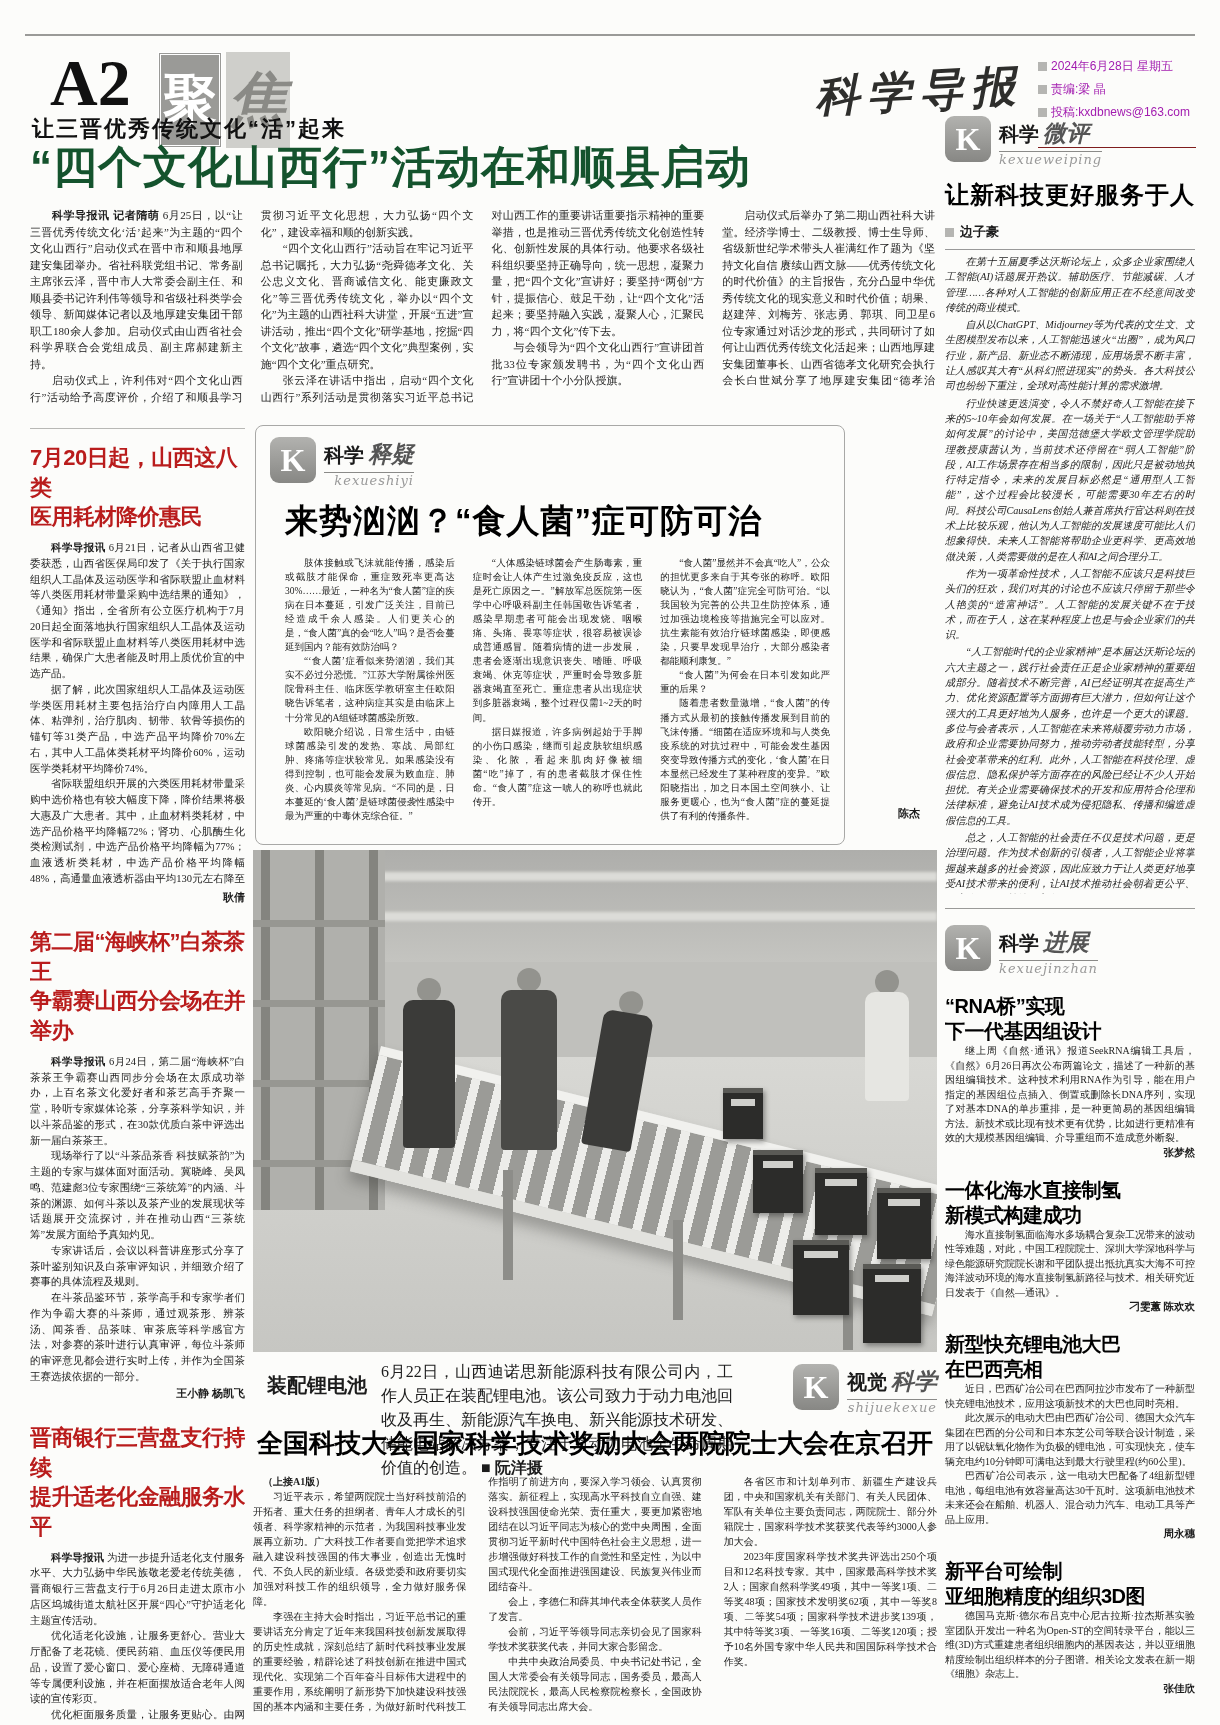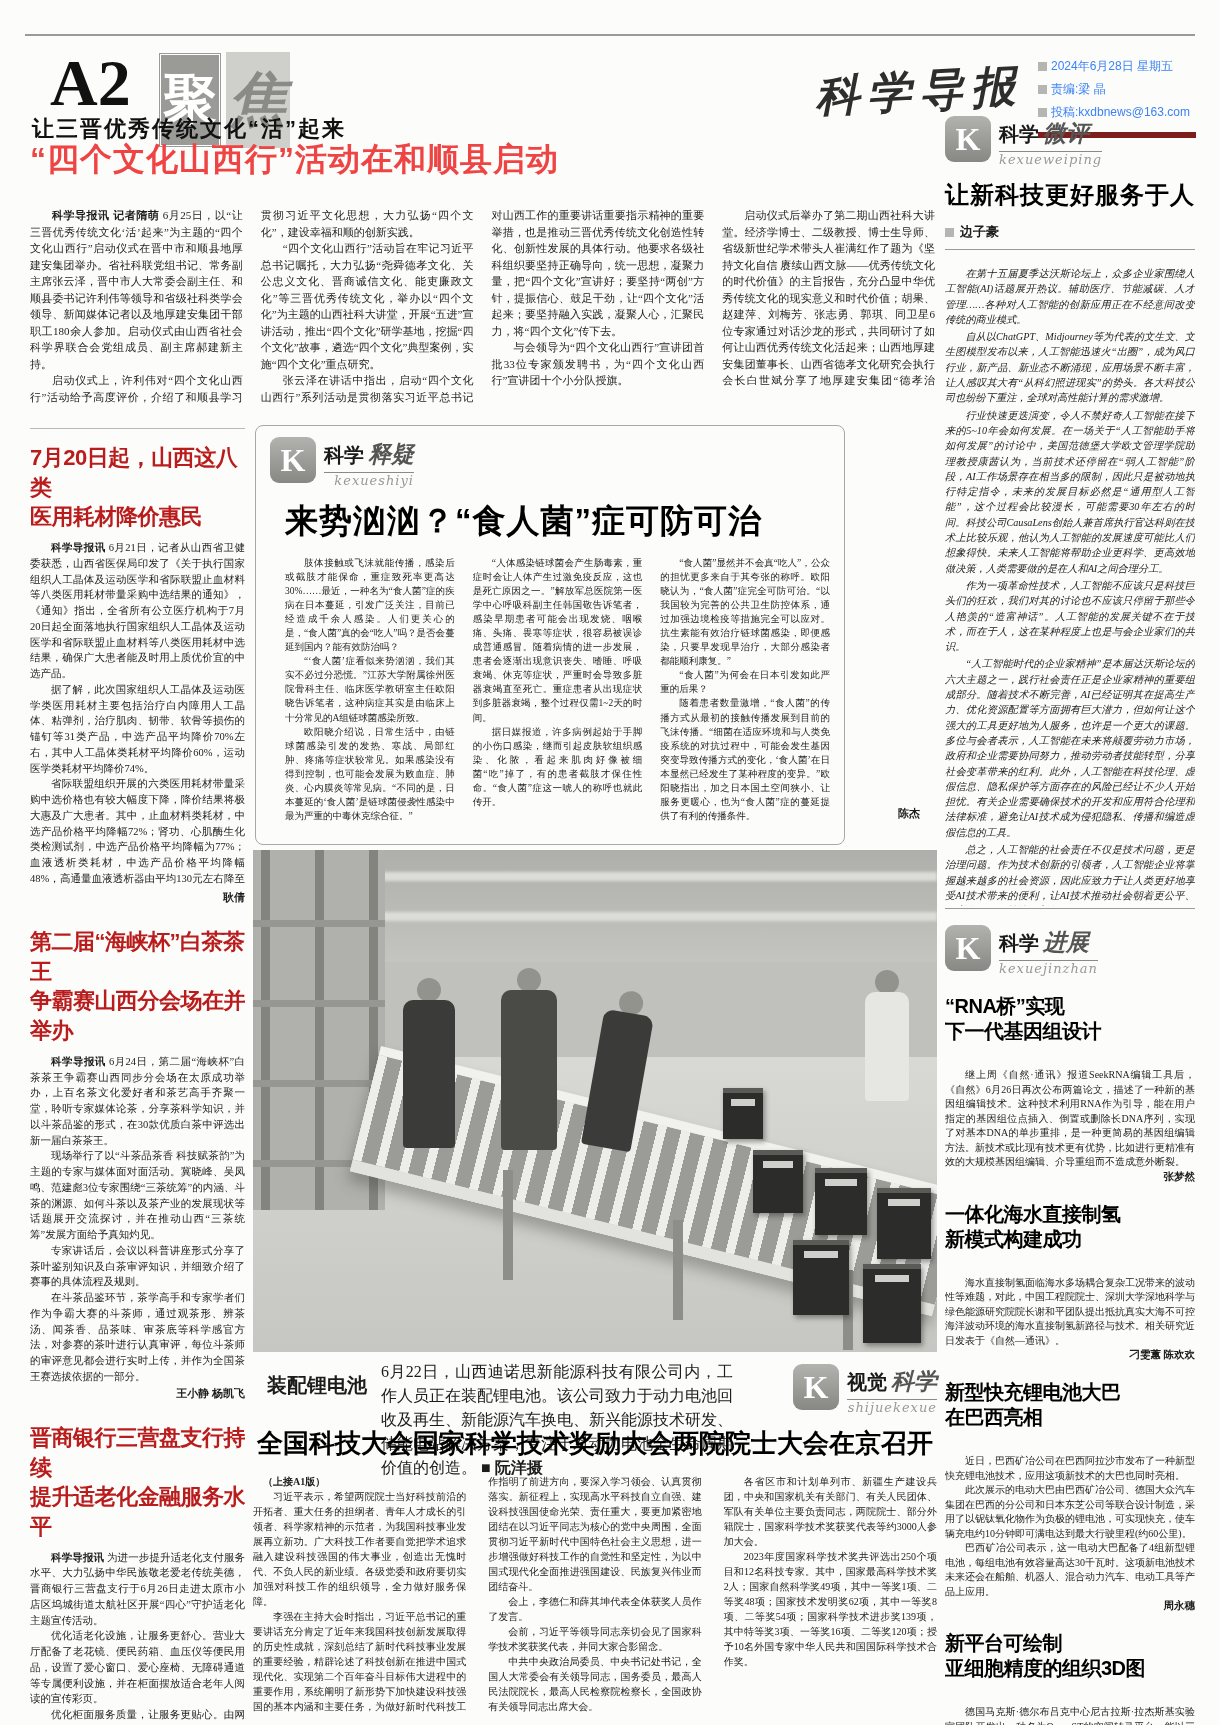--- a/index.html
+++ b/index.html
@@ -9,28 +9,28 @@
   
   .toprule{left:25px;top:34px;width:1170px;height:2px;background:#9a9a98;}
   .pageno{left:50px;top:50px;font-family:"Liberation Serif",serif;font-weight:bold;font-size:66px;line-height:1;color:#111;}
   .logo{left:158px;top:52px;display:flex;gap:4px;}
   .logo .tile1{width:64px;height:96px;background:#9a9a97;color:#fff;font-weight:900;font-size:54px;
        display:flex;align-items:center;justify-content:center;font-family:"Liberation Sans",sans-serif;border:3px double #fff;box-sizing:border-box;}
   .logo .tile2{width:64px;height:96px;background:#cfcfcb;color:#8a8a86;font-weight:bold;font-size:58px;
        display:flex;align-items:center;justify-content:center;font-family:"DejaVu Serif",serif;font-style:italic;}
   .masthead{left:815px;top:62px;font-family:"DejaVu Serif",serif;font-style:italic;font-weight:bold;
        font-size:44px;letter-spacing:8px;color:#2e2e2c;transform:rotate(-3deg);}
-  .hinfo{left:1038px;top:58px;width:158px;font-family:"Liberation Sans",sans-serif;font-size:12px;color:#3b82f6;
-       border-bottom:6px solid #7f1d1d;padding-bottom:5px;}
+  .hinfo{left:1038px;top:58px;width:158px;font-family:"Liberation Sans",sans-serif;font-size:12px;color:#a21caf;
+       border-bottom:1px solid #7f1d1d;padding-bottom:20px;}
   .hinfo .row{display:flex;align-items:center;gap:4px;margin-bottom:6px;white-space:nowrap;}
   .sq{display:inline-block;width:9px;height:9px;background:#b5b5b2;flex:0 0 auto;}
   
   .kicker{left:32px;top:114px;font-family:"Liberation Sans",sans-serif;font-weight:bold;font-size:22px;letter-spacing:2px;color:#111;}
   .lead-head{left:30px;top:138px;width:912px;font-family:"Liberation Sans",sans-serif;font-weight:900;
-       font-size:32px;letter-spacing:1px;white-space:nowrap;color:#ef4444;}
+       font-size:44px;letter-spacing:1px;white-space:nowrap;color:#14532d;}
   .lead-body{left:30px;top:207px;width:905px;height:214px;column-count:4;column-gap:18px;column-fill:auto;
        font-size:11px;line-height:1.5;text-align:justify;overflow:hidden;}
   .p{text-indent:2em;margin:0;}
   .p b{font-family:"Liberation Sans",sans-serif;}
   
   .left-rail{left:30px;top:428px;width:215px;height:1295px;overflow:hidden;}
   .rail-rule{height:1px;background:#b8b8b5;margin-bottom:14px;}
   .lt{font-family:"Liberation Sans",sans-serif;font-weight:900;font-size:22px;letter-spacing:-0.5px;line-height:1.35;color:#b91c1c;}
   .lbody{margin-top:8px;font-size:10.5px;line-height:1.5;text-align:justify;overflow:hidden;}
   .b1{max-height:348px;} .b2{max-height:330px;} .b3{max-height:292px;}
@@ -83,28 +83,28 @@
   .cg-head{left:253px;top:1426px;width:684px;text-align:center;font-family:"Liberation Sans",sans-serif;
        font-weight:900;font-size:26px;white-space:nowrap;color:#000;}
   .cg-body{left:253px;top:1474px;width:684px;height:240px;column-count:3;column-gap:22px;column-fill:auto;
        font-size:10px;line-height:1.5;text-align:justify;overflow:hidden;}
   
   .weiping{left:945px;top:116px;width:250px;}
   .wp-head{margin-top:12px;font-family:"Liberation Sans",sans-serif;font-weight:900;font-size:24px;
        letter-spacing:1px;white-space:nowrap;color:#000;}
   .wp-byline{display:flex;align-items:center;gap:6px;margin-top:12px;border-bottom:1px solid #999;
        padding-bottom:8px;font-family:"Liberation Sans",sans-serif;font-weight:bold;font-size:13px;}
-  .wp-body{margin-top:16px;max-height:640px;overflow:hidden;font-family:"Liberation Serif",serif;
+  .wp-body{margin-top:4px;max-height:640px;overflow:hidden;font-family:"Liberation Serif",serif;
        font-style:italic;font-size:10.2px;line-height:1.5;text-align:justify;}
   .wp-body .p{margin-bottom:2px;}
   .jinzhan{left:945px;top:908px;width:250px;height:817px;overflow:hidden;}
   .jz-divider{height:1px;background:#9a9a98;margin-bottom:16px;}
   .jz-item{margin-top:18px;}
   .jz-t{font-family:"Liberation Sans",sans-serif;font-weight:900;font-size:20px;letter-spacing:-0.5px;line-height:1.25;color:#000;}
-  .jz-body{margin-top:24px;font-size:10px;line-height:1.45;text-align:justify;}
+  .jz-body{margin-top:0;font-size:10px;line-height:1.45;text-align:justify;}
   .jz-sign{text-align:right;font-weight:bold;font-size:10.5px;}
 </style>
 </head>
 <body>
 
 <div class="page">
 
   <div class="abs toprule"></div>
   <div class="abs pageno">A2</div>
   <div class="abs logo">

